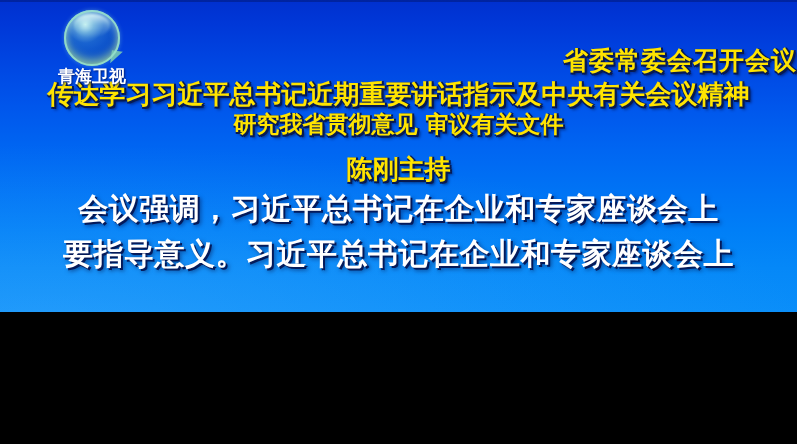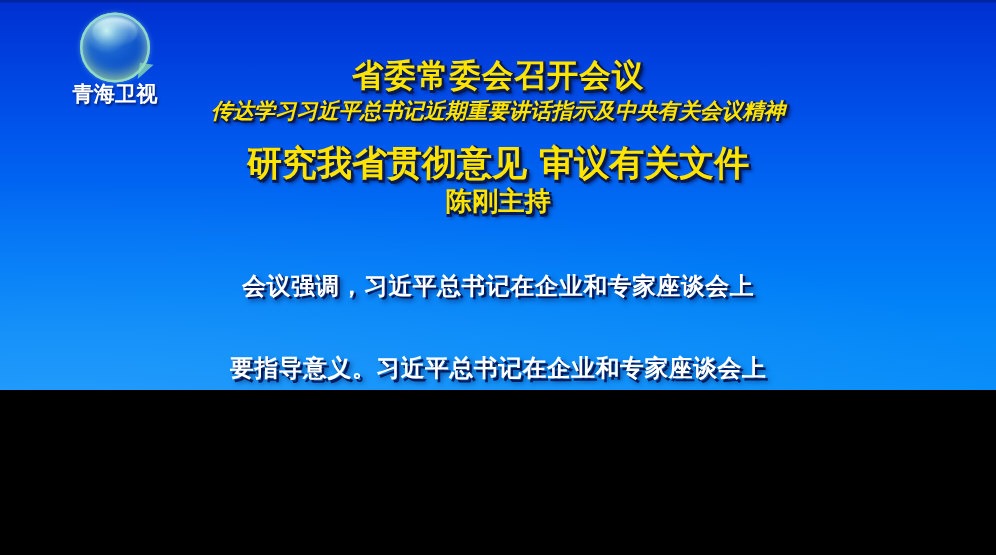--- a/index.html
+++ b/index.html
@@ -150,46 +150,45 @@
     font-weight: 700;
     line-height: 1.0;
     white-space: nowrap;
     text-shadow:
        2px 2px 0 #071a52,
        2px 0   0 #071a52,
        0   2px 0 #071a52,
        3px 3px 3px rgba(0,10,60,.65);
   }
 
-  .headline .hl-1 { font-size: 25px; margin-bottom: 8px; letter-spacing: 1px; }
-  .headline .hl-2 { font-size: 17px; margin-bottom: 19px; letter-spacing: 0px; font-style: italic; }
-  .headline .hl-3 { font-size: 28px; margin-bottom: 6px; letter-spacing: 0px; }
-  .headline .hl-4 { font-size: 21px; letter-spacing: 0px; }
+  .headline .hl-1 { font-size: 25px; margin-bottom: 8px; letter-spacing: 1px; text-align: right; }
+  .headline .hl-2 { font-size: 26px; margin-bottom: 6px; letter-spacing: 0px; }
+  .headline .hl-3 { font-size: 23px; margin-bottom: 20px; letter-spacing: 0px; }
+  .headline .hl-4 { font-size: 26px; letter-spacing: 0px; }
 
   
   .body-text {
     position: absolute;
     left: 0;
     top: 186px;
     width: 797px;
     z-index: 4;
   }
 
   .body-text .bl {
     color: #ffffff;
-    font-size: 19px;
+    font-size: 30px;
     font-weight: 700;
     line-height: 45px;
     text-align: center;
     white-space: nowrap;
     letter-spacing: .5px;
     text-shadow:
        2px 2px 0 rgba(4, 22, 84, .95),
        3px 3px 4px rgba(0, 10, 60, .55);
-    margin-top: 21px;
   }
 
   .body-text .bl-indent { text-indent: 0; }
 </style>
 </head>
 <body>
 
 <div id="screen">
 
   <div class="top-edge"></div>

